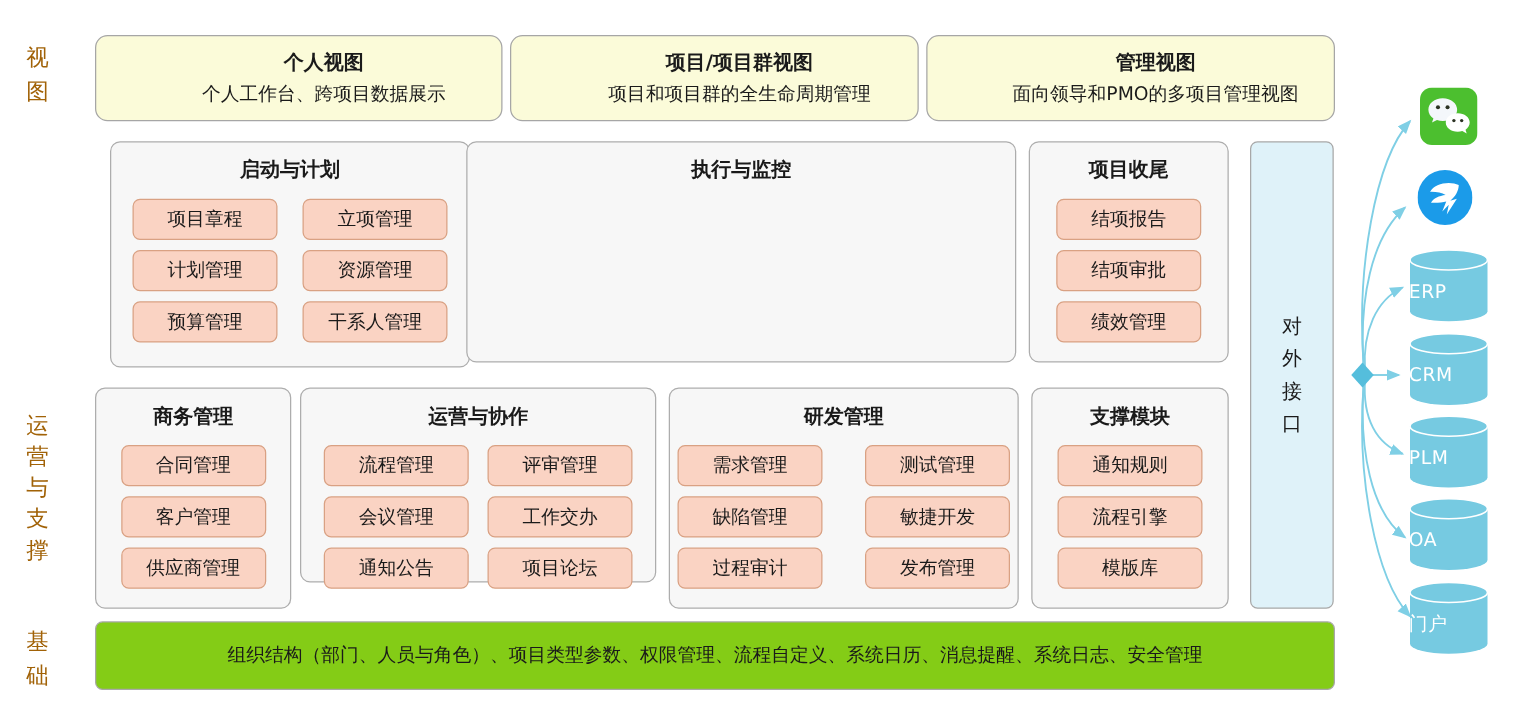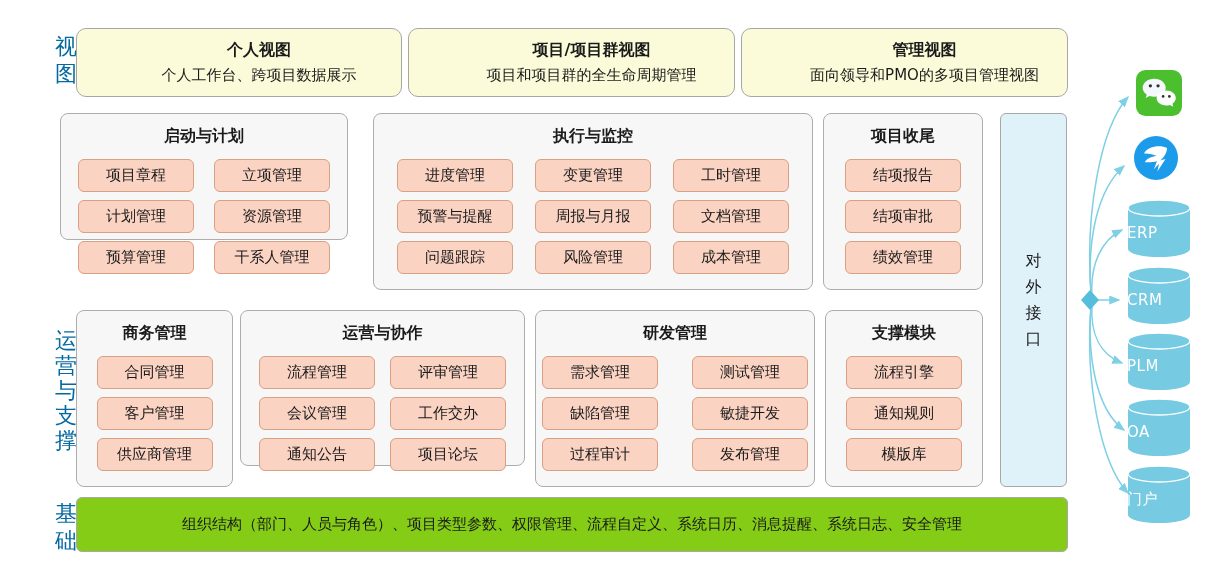--- a/index.html
+++ b/index.html
@@ -1,20 +1,20 @@
 <!DOCTYPE html>
 <html><head>
 <meta charset="utf-8">
 <style>
   html,body{margin:0;padding:0;background:#fff;}
   .canvas{position:relative;width:1220px;height:566px;background:#ffffff;overflow:hidden;
           font-family:"DejaVu Sans","Liberation Sans",sans-serif;color:#1a1a1a;}
   
-  .vlabel{position:absolute;left:16px;width:28px;text-align:center;font-size:22px;
-          line-height:27px;word-break:break-all;color:#0369a1;margin-left:36px;}
+  .vlabel{position:absolute;left:16px;width:28px;text-align:center;font-size:18px;
+          line-height:27px;word-break:break-all;color:#a16207;}
   
   .vcard{position:absolute;top:28px;height:69px;background:#fbfbd9;border:1px solid #a6a6a6;
          border-radius:10px;display:flex;flex-direction:column;align-items:center;
          justify-content:center;gap:5px;box-sizing:border-box;padding-left:40px;}
   .vcard .t{font-size:16px;font-weight:bold;}
   .vcard .s{font-size:15px;}
   
   .sec{position:absolute;background:#f7f7f7;border:1px solid #adadad;border-radius:8px;
        box-sizing:border-box;}
   .sec-title{font-size:16px;font-weight:bold;text-align:center;padding:12px 0;}
@@ -58,45 +58,34 @@
   </div>
   <div class="vcard" style="left:408px;width:327px;">
     <div class="t">项目/项目群视图</div>
     <div class="s">项目和项目群的全生命周期管理</div>
   </div>
   <div class="vcard" style="left:741px;width:327px;">
     <div class="t">管理视图</div>
     <div class="s">面向领导和PMO的多项目管理视图</div>
   </div>
 
-  <div class="sec" style="left:60px;top:113px;width:288px;height:127px;">
+  <div class="sec" style="left:88px;top:113px;width:288px;height:181px;">
     <div class="sec-title">启动与计划</div>
     <div class="grid cols2a">
       <div class="chip">项目章程</div>
       <div class="chip">立项管理</div>
       <div class="chip">计划管理</div>
       <div class="chip">资源管理</div>
       <div class="chip">预算管理</div>
       <div class="chip">干系人管理</div>
     </div>
   </div>
 
   <div class="sec" style="left:373px;top:113px;width:440px;height:177px;">
     <div class="sec-title">执行与监控</div>
-    <div class="grid cols3">
-      <div class="chip">进度管理</div>
-      <div class="chip">变更管理</div>
-      <div class="chip">工时管理</div>
-      <div class="chip">预警与提醒</div>
-      <div class="chip">周报与月报</div>
-      <div class="chip">文档管理</div>
-      <div class="chip">问题跟踪</div>
-      <div class="chip">风险管理</div>
-      <div class="chip">成本管理</div>
-    </div>
   </div>
 
   <div class="sec" style="left:823px;top:113px;width:160px;height:177px;">
     <div class="sec-title">项目收尾</div>
     <div class="grid cols1">
       <div class="chip">结项报告</div>
       <div class="chip">结项审批</div>
       <div class="chip">绩效管理</div>
     </div>
   </div>
@@ -130,22 +119,22 @@
       <div class="chip">缺陷管理</div>
       <div class="chip">敏捷开发</div>
       <div class="chip">过程审计</div>
       <div class="chip">发布管理</div>
     </div>
   </div>
 
   <div class="sec" style="left:825px;top:310px;width:158px;height:177px;">
     <div class="sec-title">支撑模块</div>
     <div class="grid cols1">
+      <div class="chip">通知规则</div>
       <div class="chip">流程引擎</div>
-      <div class="chip">通知规则</div>
       <div class="chip">模版库</div>
     </div>
   </div>
 
   <div class="extbar">
     <span>对外接口</span>
   </div>
 
   <div class="foundbar">
     <span>组织结构（部门、人员与角色）、项目类型参数、权限管理、流程自定义、系统日历、消息提醒、系统日志、安全管理</span>

